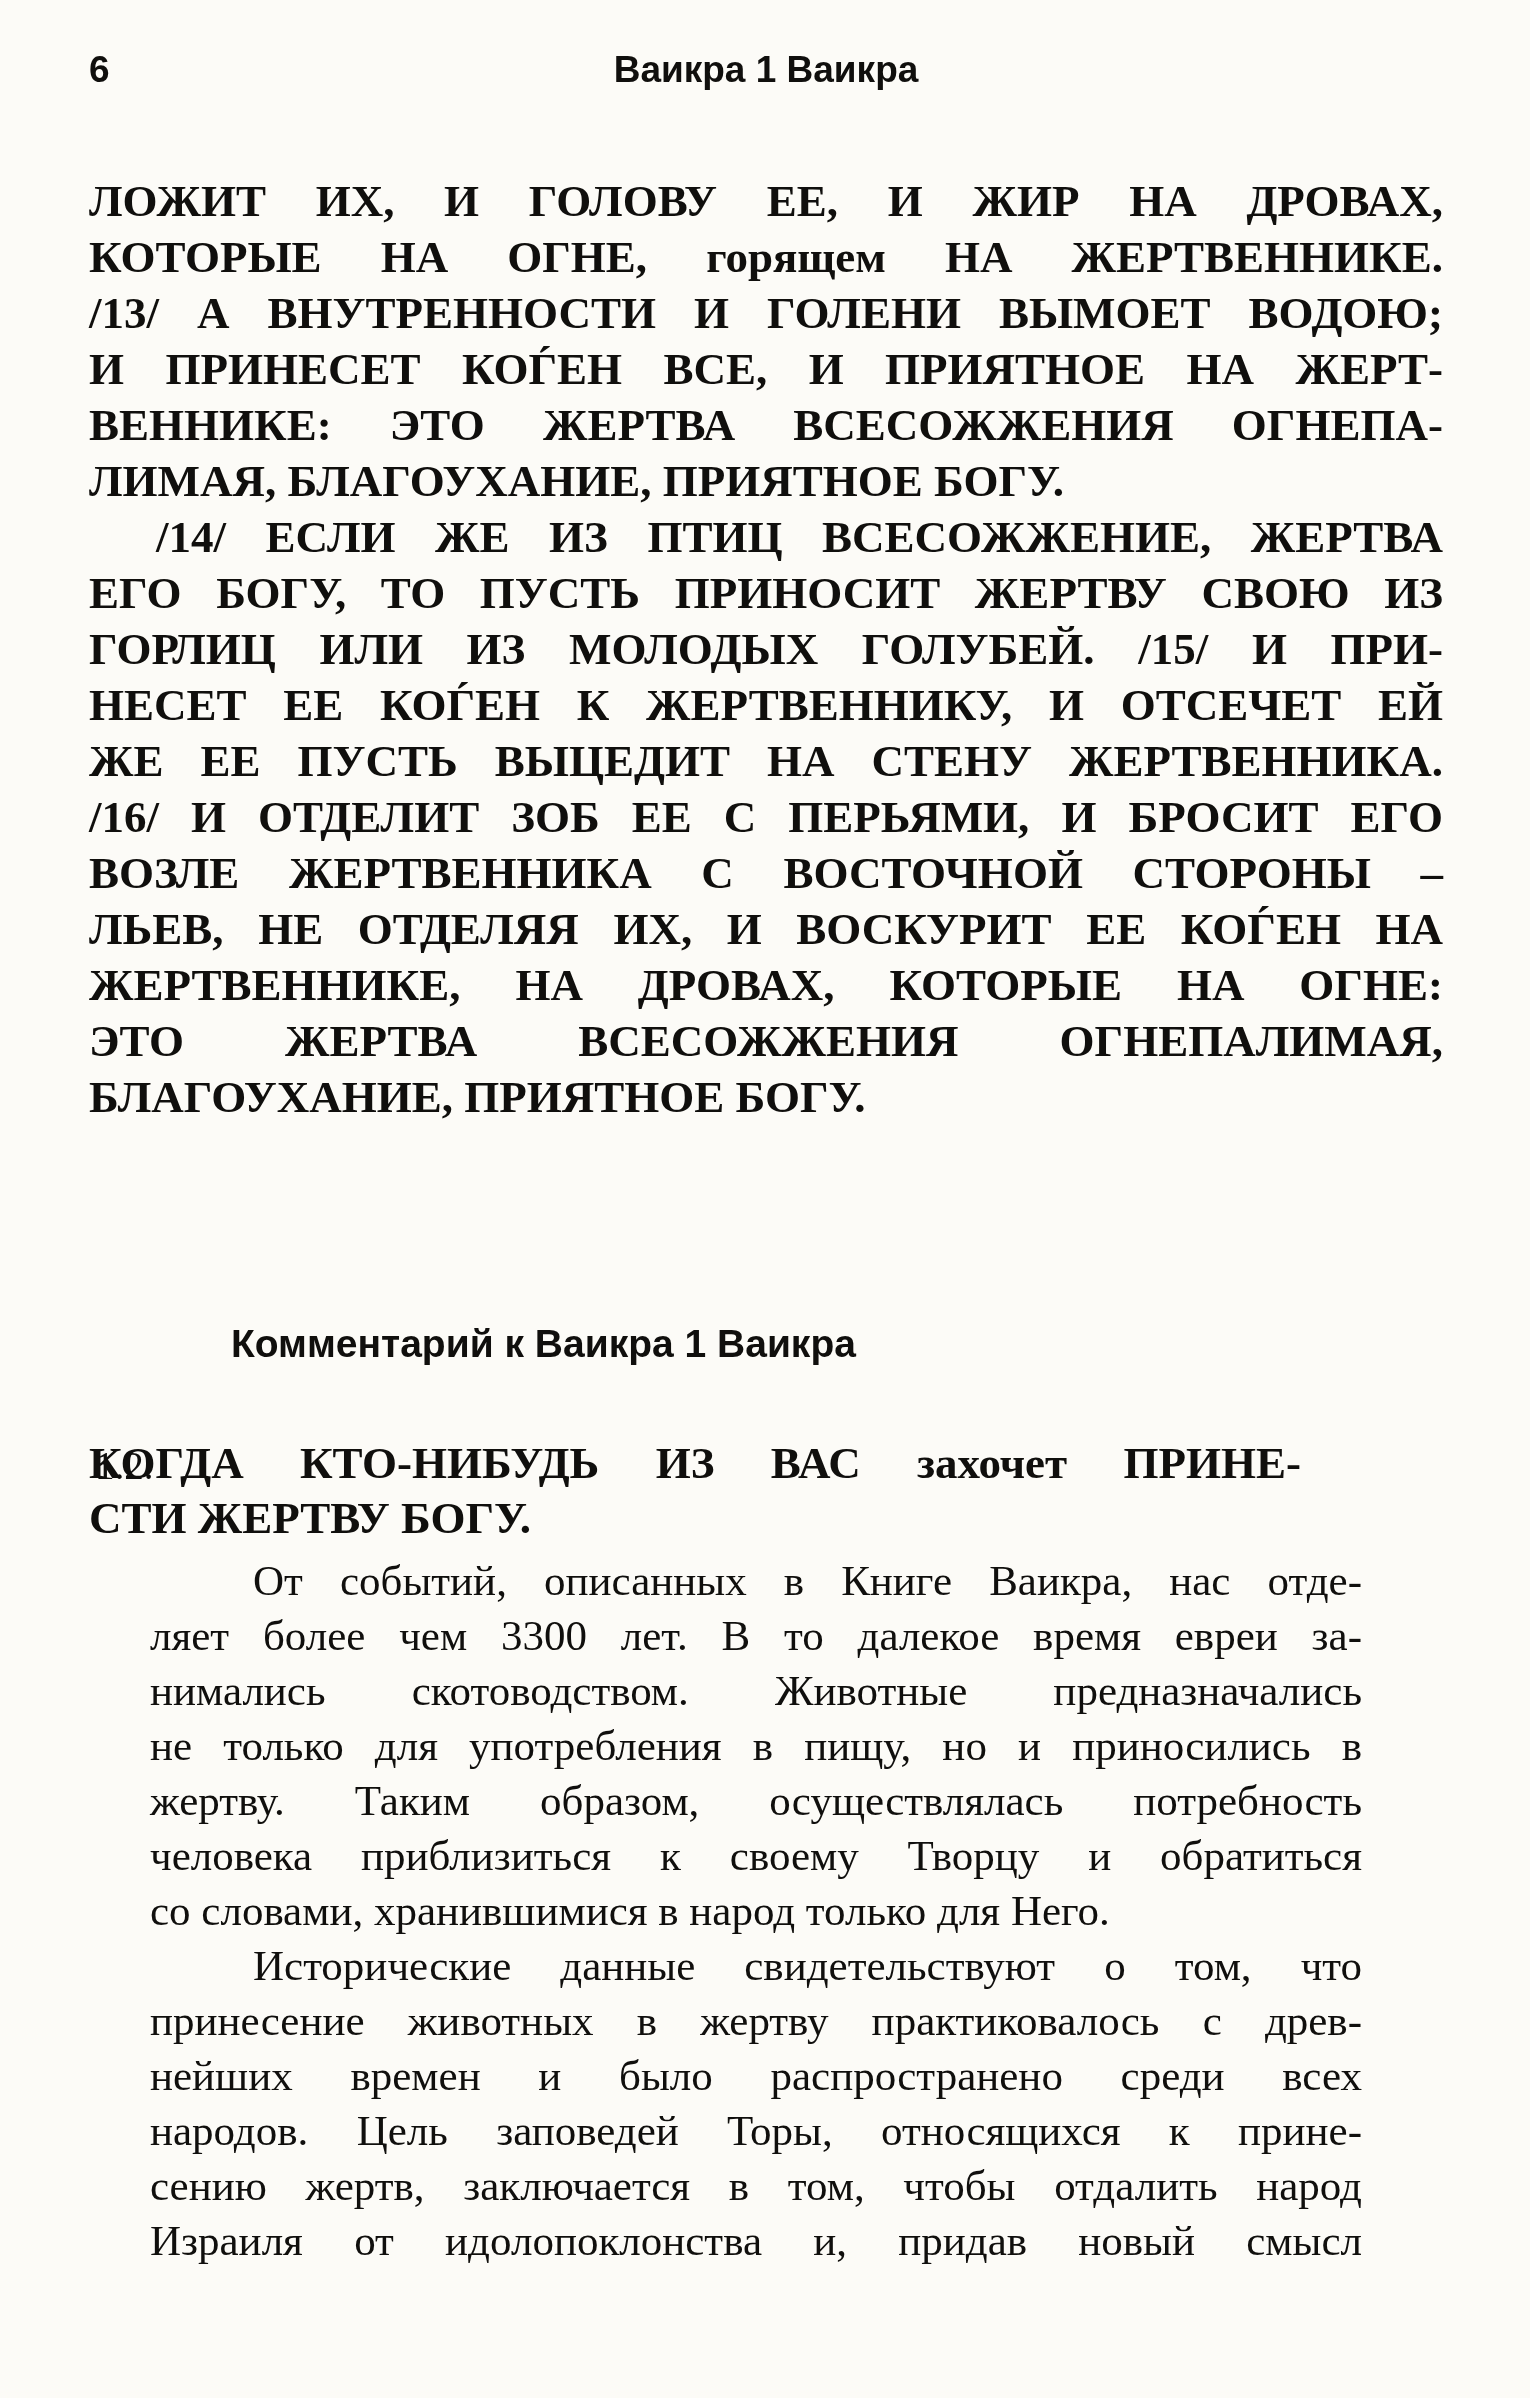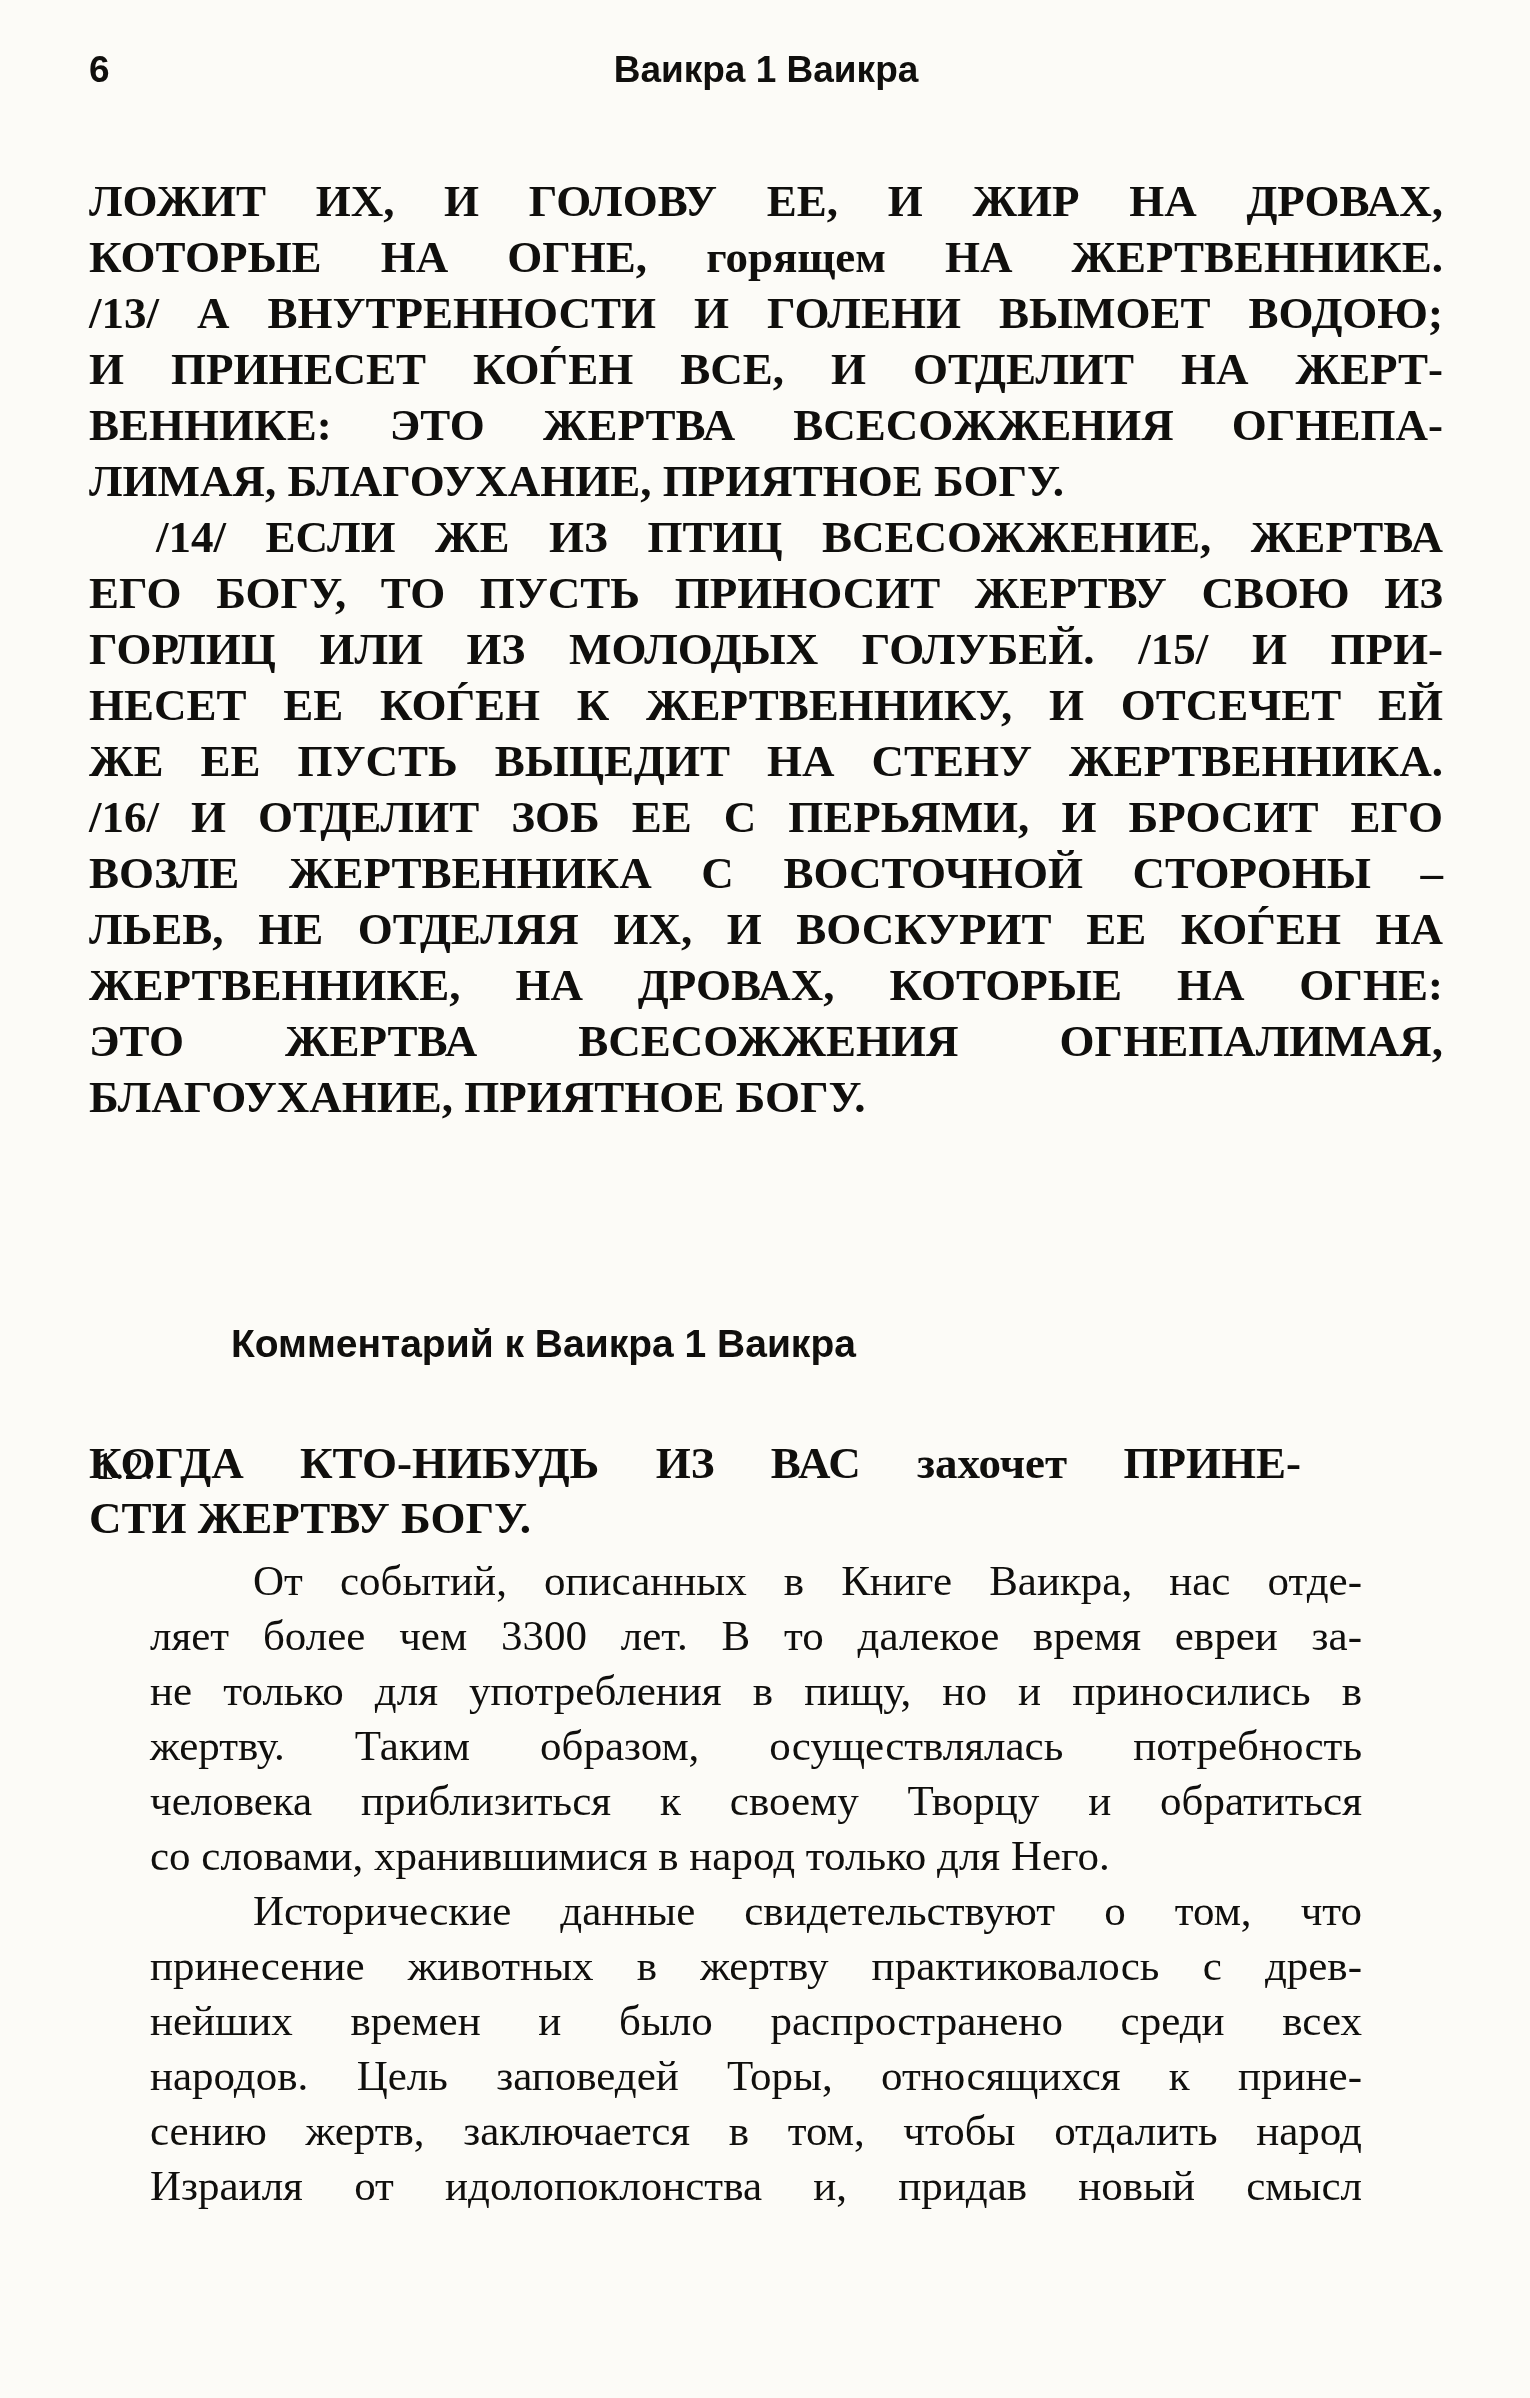--- a/index.html
+++ b/index.html
@@ -112,21 +112,21 @@
 
   <header class="page-header">
     <span class="page-number">6</span>
     <span class="running-title">Ваикра 1 Ваикра</span>
   </header>
 
   <section class="torah-block">
       <div class="line j">ЛОЖИТ ИХ, И ГОЛОВУ ЕЕ, И ЖИР НА ДРОВАХ,</div>
       <div class="line j">КОТОРЫЕ НА ОГНЕ, горящем НА ЖЕРТВЕННИКЕ.</div>
       <div class="line j">/13/ А ВНУТРЕННОСТИ И ГОЛЕНИ ВЫМОЕТ ВОДОЮ;</div>
-      <div class="line j">И ПРИНЕСЕТ КОЃЕН ВСЕ, И ОТДЕЛИТ НА ЖЕРТ-</div>
+      <div class="line j">И ПРИНЕСЕТ КОЃЕН ВСЕ, И ПРИЯТНОЕ НА ЖЕРТ-</div>
       <div class="line j">ВЕННИКЕ: ЭТО ЖЕРТВА ВСЕСОЖЖЕНИЯ ОГНЕПА-</div>
       <div class="line">ЛИМАЯ, БЛАГОУХАНИЕ, ПРИЯТНОЕ БОГУ.</div>
       <div class="line j ind">/14/ ЕСЛИ ЖЕ ИЗ ПТИЦ ВСЕСОЖЖЕНИЕ, ЖЕРТВА</div>
       <div class="line j">ЕГО БОГУ, ТО ПУСТЬ ПРИНОСИТ ЖЕРТВУ СВОЮ ИЗ</div>
       <div class="line j">ГОРЛИЦ ИЛИ ИЗ МОЛОДЫХ ГОЛУБЕЙ. /15/ И ПРИ-</div>
       <div class="line j">НЕСЕТ ЕЕ КОЃЕН К ЖЕРТВЕННИКУ, И ОТСЕЧЕТ ЕЙ</div>
       <div class="line j">ЖЕ ЕЕ ПУСТЬ ВЫЦЕДИТ НА СТЕНУ ЖЕРТВЕННИКА.</div>
       <div class="line j">/16/ И ОТДЕЛИТ ЗОБ ЕЕ С ПЕРЬЯМИ, И БРОСИТ ЕГО</div>
       <div class="line j">ВОЗЛЕ ЖЕРТВЕННИКА С ВОСТОЧНОЙ СТОРОНЫ –</div>
       <div class="line j">ЛЬЕВ, НЕ ОТДЕЛЯЯ ИХ, И ВОСКУРИТ ЕЕ КОЃЕН НА</div>
@@ -140,20 +140,21 @@
   <section class="commentary-section">
     <span class="section-number">1.2.</span>
     <div class="section-title">
         <div class="line j">КОГДА КТО-НИБУДЬ ИЗ ВАС захочет ПРИНЕ-</div>
         <div class="line">СТИ ЖЕРТВУ БОГУ.</div>
       </div>
     <div class="commentary-body">
         <div class="para">
           <div class="line j ind">От событий, описанных в Книге Ваикра, нас отде-</div>
           <div class="line j">ляет более чем 3300 лет. В то далекое время евреи за-</div>
+          <div class="line j">нимались скотоводством. Животные предназначались</div>
           <div class="line j">не только для употребления в пищу, но и приносились в</div>
           <div class="line j">жертву. Таким образом, осуществлялась потребность</div>
           <div class="line j">человека приблизиться к своему Творцу и обратиться</div>
           <div class="line">со словами, хранившимися в народ только для Него.</div>
         </div>
         <div class="para">
           <div class="line j ind">Исторические данные свидетельствуют о том, что</div>
           <div class="line j">принесение животных в жертву практиковалось с древ-</div>
           <div class="line j">нейших времен и было распространено среди всех</div>
           <div class="line j">народов. Цель заповедей Торы, относящихся к прине-</div>

